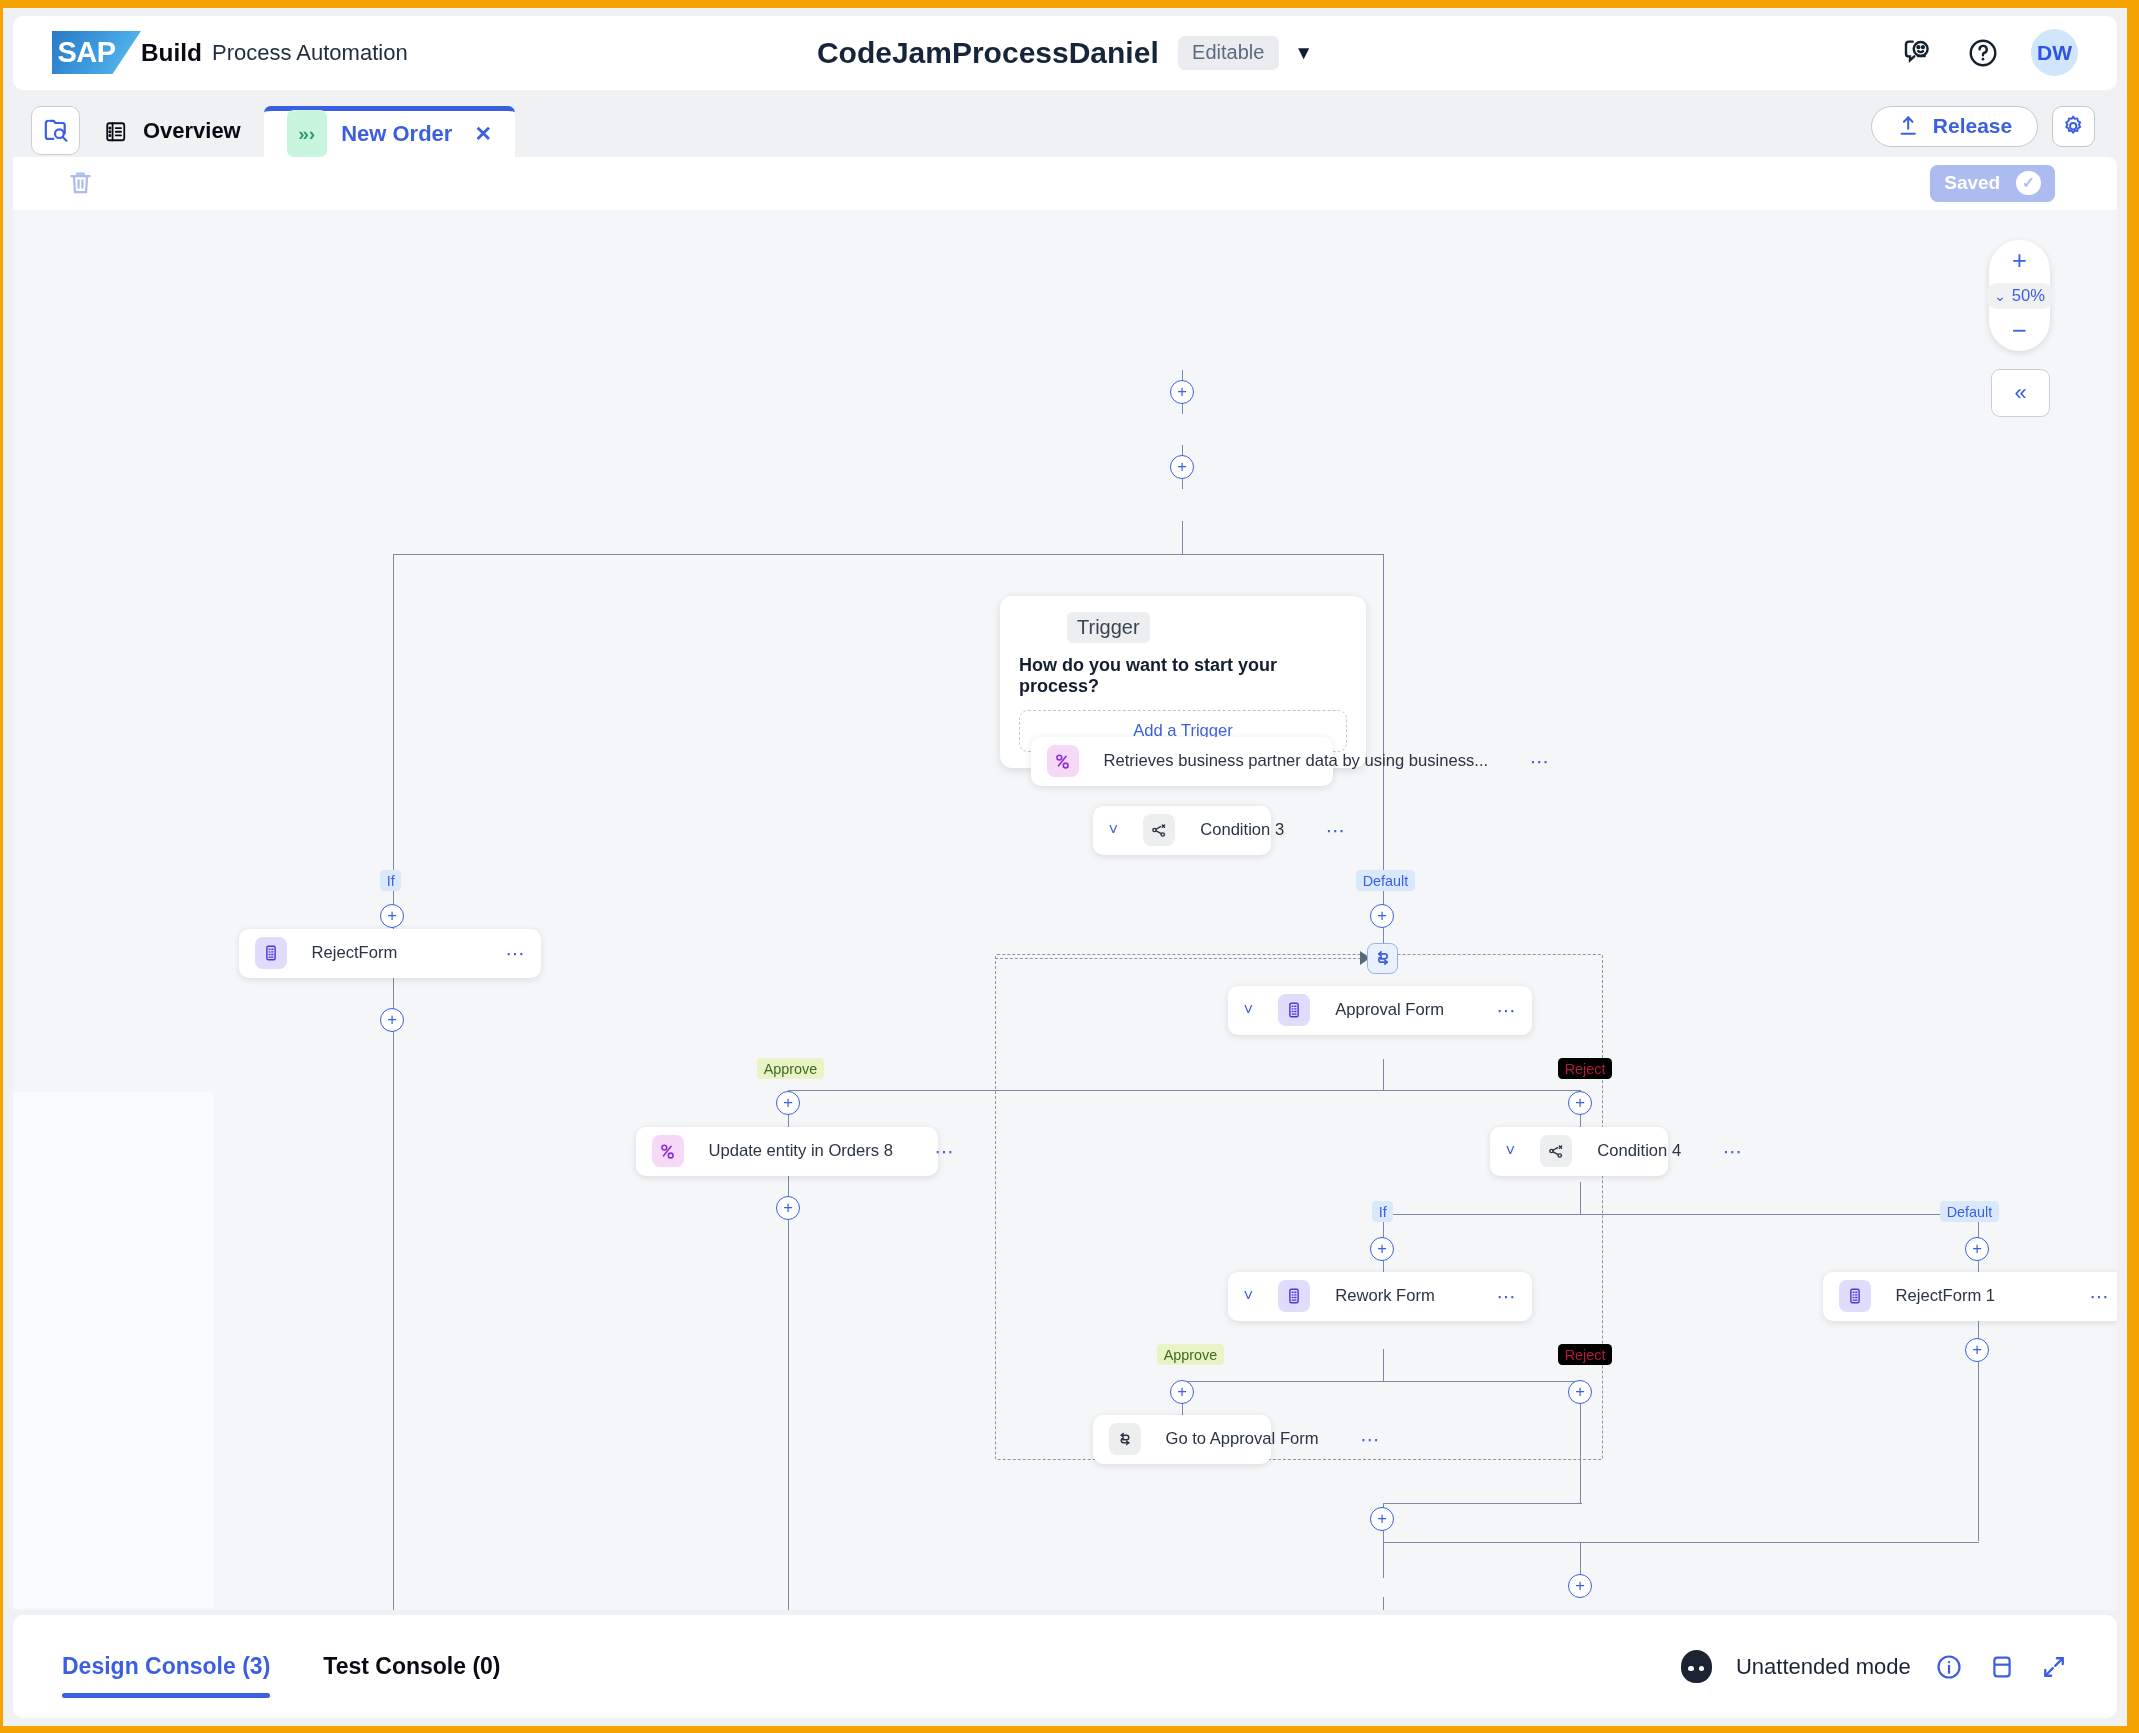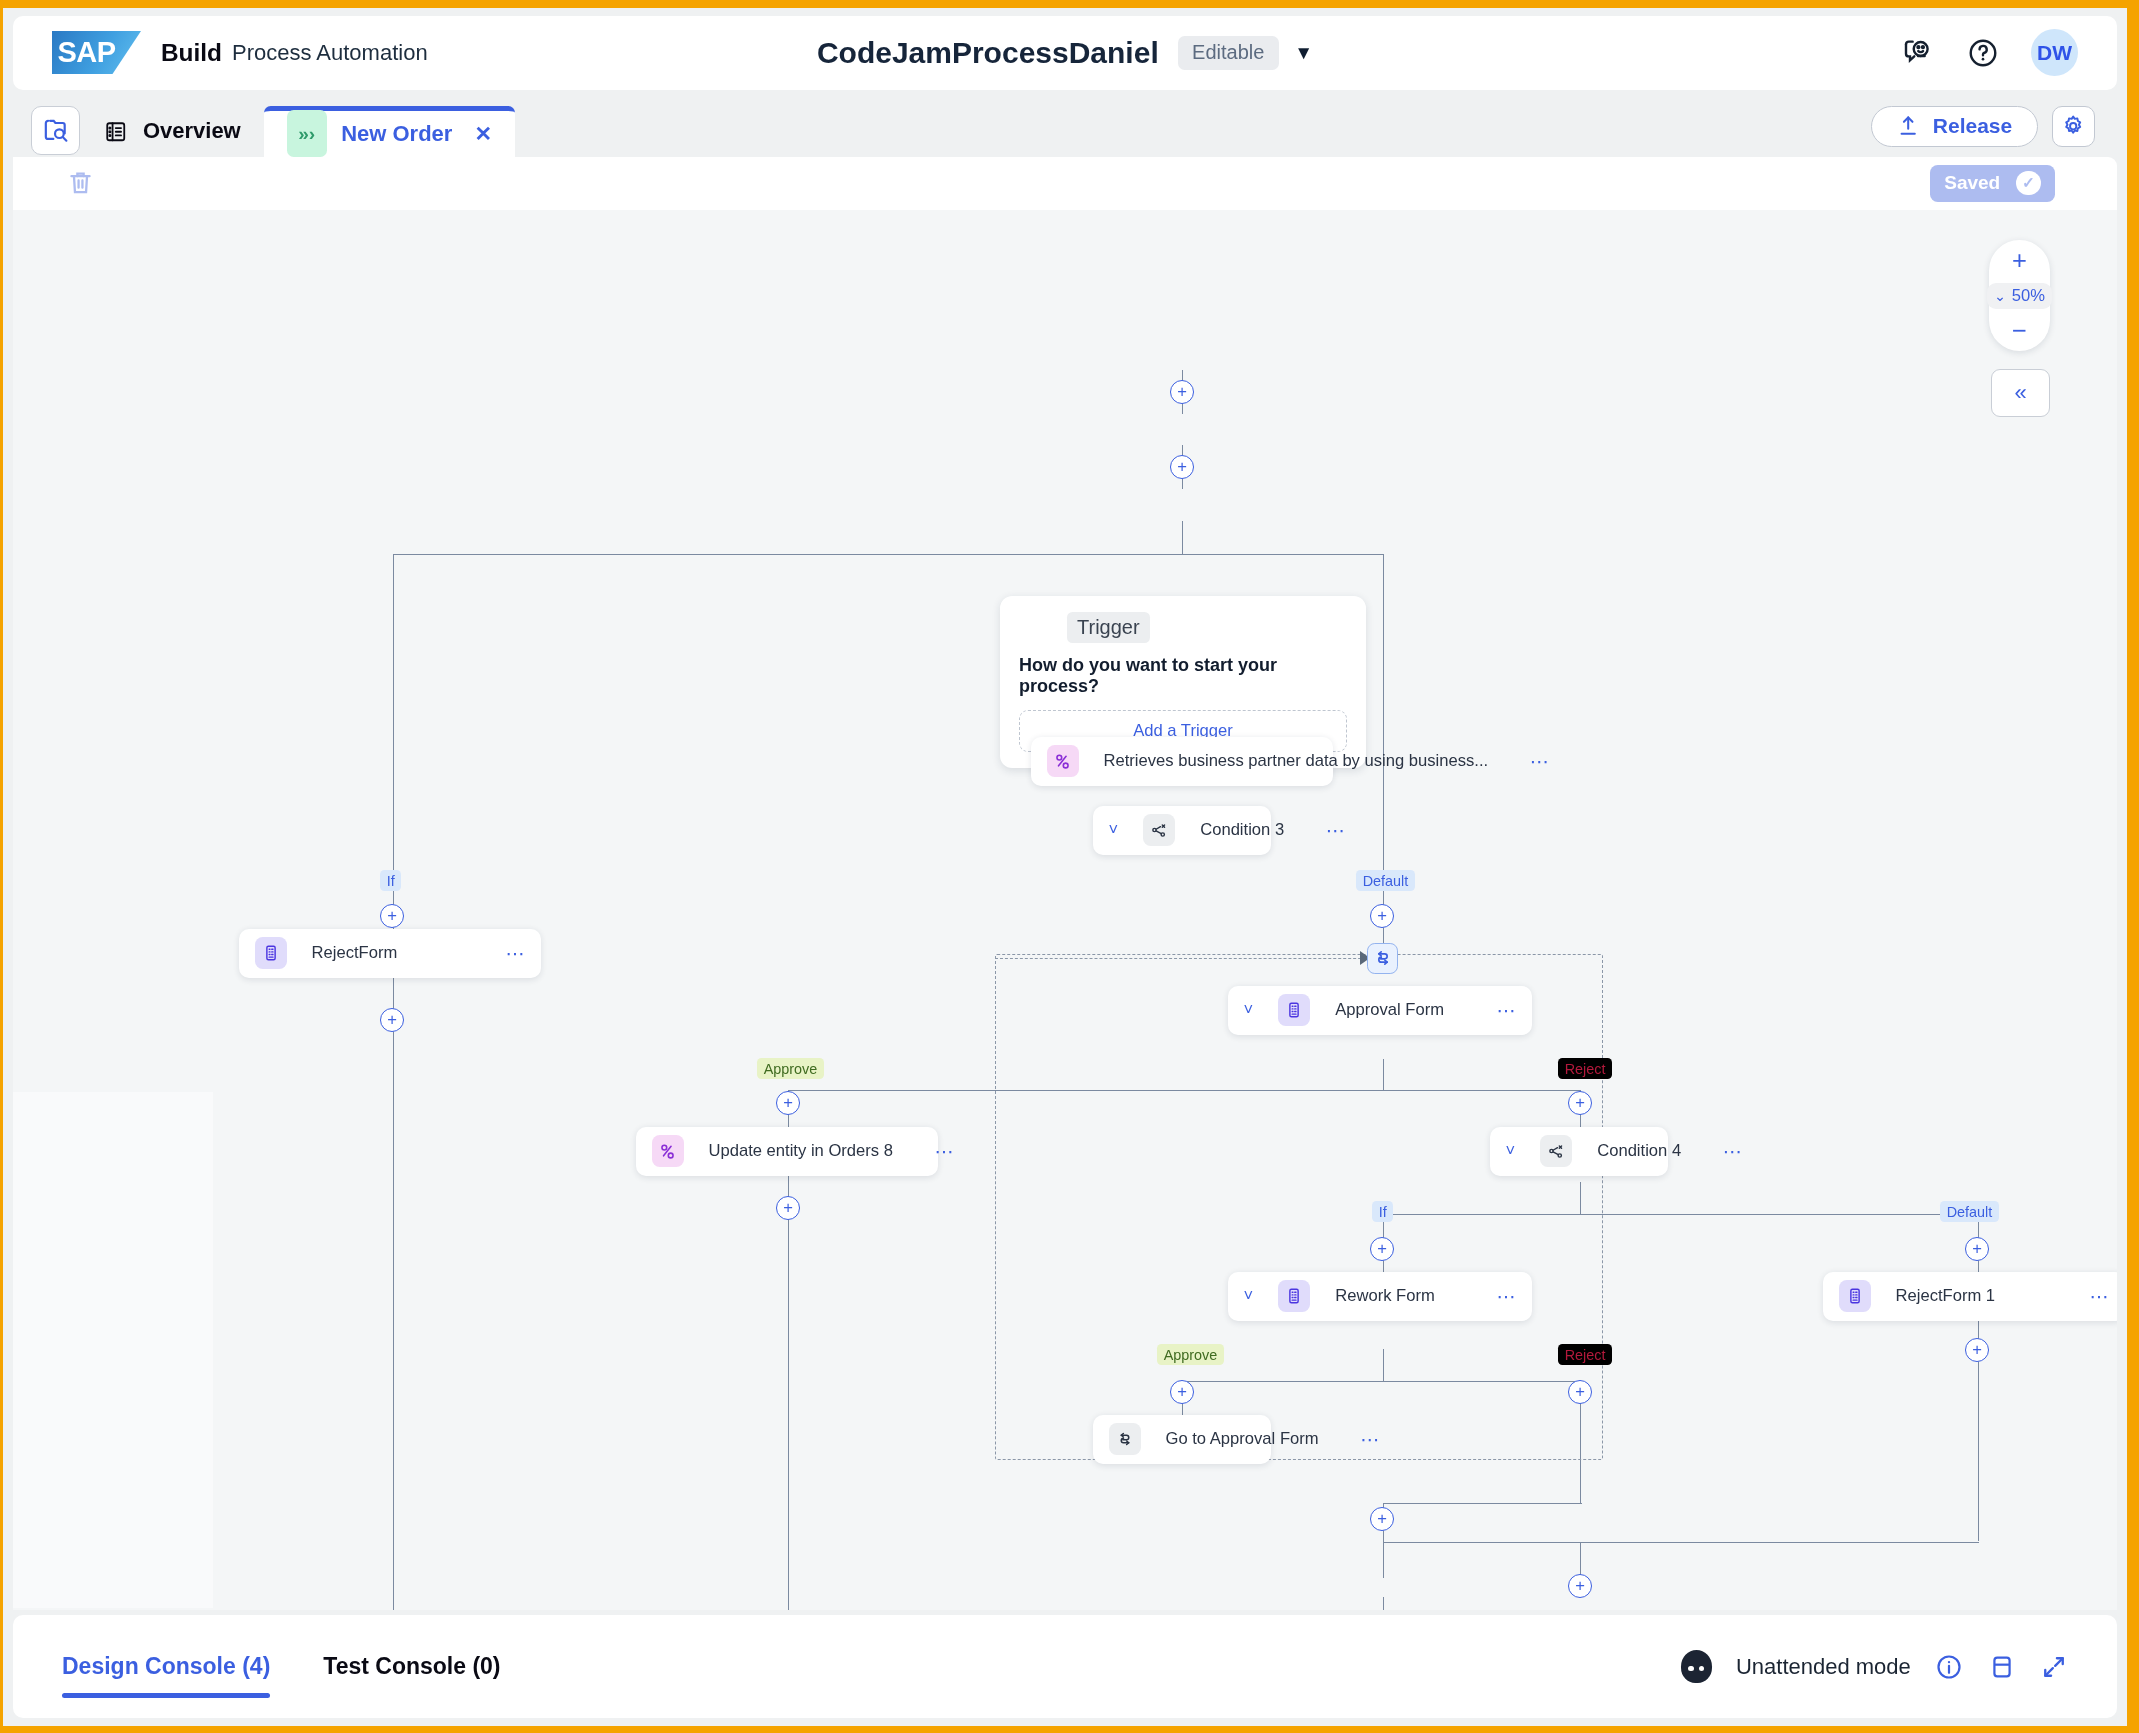--- a/index.html
+++ b/index.html
@@ -38,21 +38,20 @@
     clip-path: polygon(0 0, 100% 0, 68% 100%, 0 100%);
   }
   .sap-logo .txt {
     position: relative; z-index: 2;
     color: #ffffff; font-weight: bold;
     font-size: 29px; letter-spacing: -0.6px;
     margin-right: 20px;
     font-family: "Liberation Sans", sans-serif;
   }
   .brand-build {
-    margin-left: 20px;
     font-size: 24.4px; font-weight: bold; color: #0a0a14;
   }
   .brand-sub {
     margin-left: 10px;
     font-size: 22px; color: #1d2d3e; font-weight: 400;
   }
   .header-center {
     position: absolute; left: 0; right: 0; top: 0; height: 74px;
     display: flex; align-items: center; justify-content: center;
     pointer-events: none;
@@ -605,21 +604,21 @@
         </svg>
       </span>
       <span class="nlabel">Go to Approval Form</span>
       <span class="dots">⋯</span>
     </div>
 
   </div>
 
   <div class="console">
     <div class="console-tab active">
-      <span>Design Console (4)</span>
+      <span>Design Console (3)</span>
     </div>
     <div class="console-tab">
       <span>Test Console (0)</span>
     </div>
 
     <div class="console-right">
       <div class="ninja"></div>
       <div class="unattended-txt">Unattended mode</div>
       <div class="cicon">
         <svg width="28" height="28" viewBox="0 0 24 24" fill="none" stroke="#3b5fe0" stroke-width="1.9" stroke-linecap="round">

